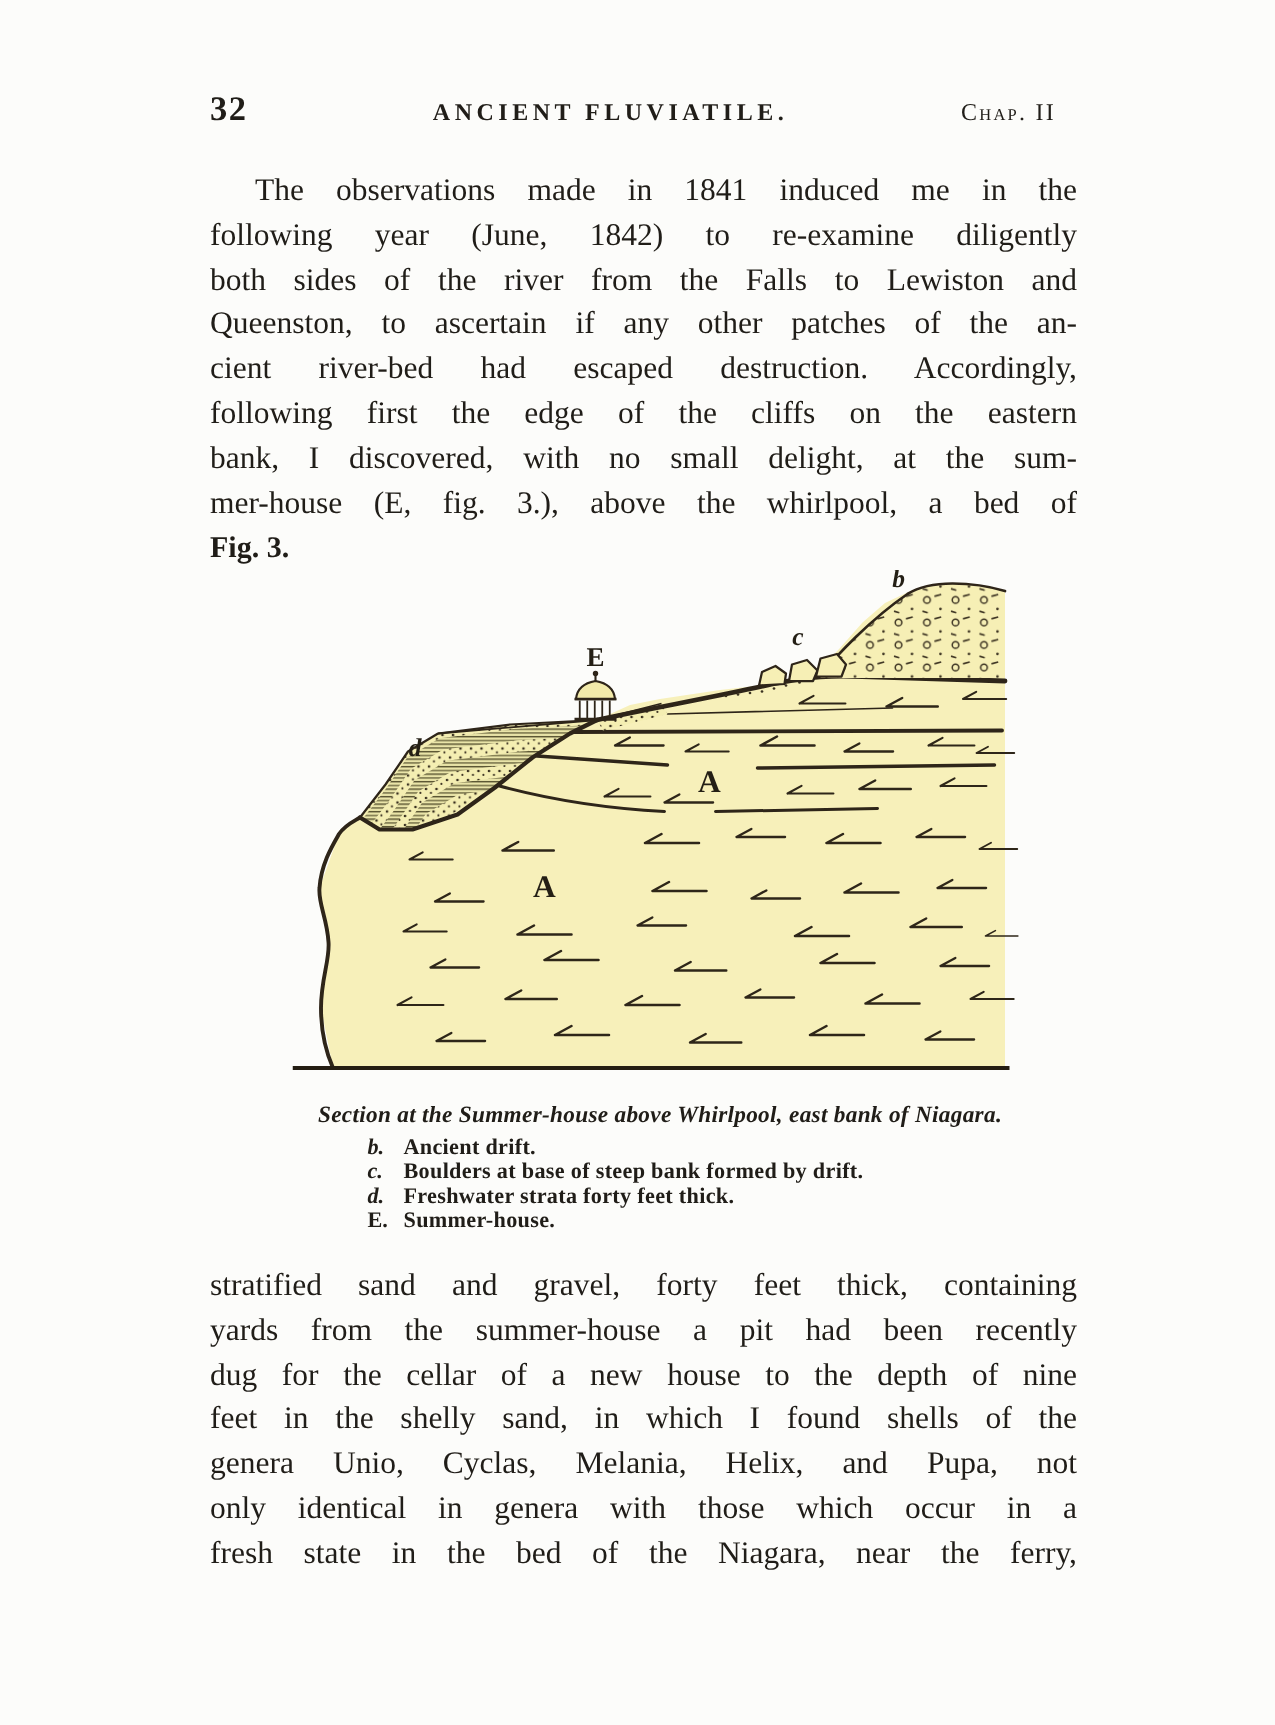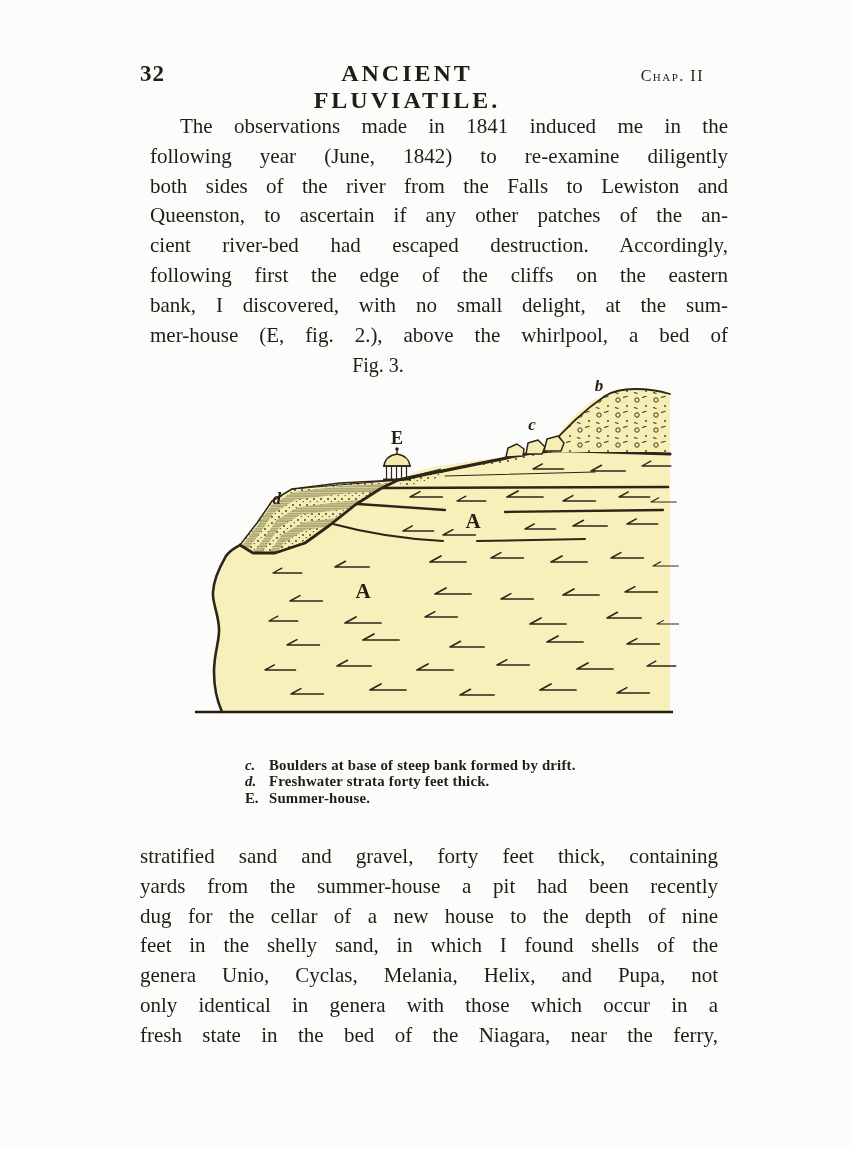--- a/index.html
+++ b/index.html
@@ -4,31 +4,31 @@
 <style>
   html,body{margin:0;padding:0;background:#ffffff;}
   .page{
     position:relative;width:850px;height:1150px;background:#fcfcfa;
     font-family:"Liberation Serif","DejaVu Serif",serif;color:#201d18;
     overflow:hidden;
   }
   
   .header{position:absolute;top:60px;left:140px;width:578px;display:flex;align-items:baseline;}
   .pagenum{width:110px;font-size:23px;font-weight:bold;letter-spacing:1px;}
-  .runtitle{flex:1;text-align:center;font-size:24px;font-weight:bold;letter-spacing:3px;}
+  .runtitle{flex:1;text-align:center;font-size:16px;font-weight:bold;letter-spacing:3px;}
   .chap{width:140px;text-align:right;font-size:16px;font-weight:normal;letter-spacing:1.5px;font-variant:small-caps;padding-right:14px;}
   
   .para{position:absolute;left:140px;width:578px;font-size:21px;}
-  .para1{top:112px;margin-left:10px;}
+  .para1{top:112px;}
   .para2{top:842px;}
   .tline{height:29.8px;line-height:29.8px;text-align:justify;text-align-last:justify;overflow:hidden;}
   .indent{padding-left:30px;}
   .ital{}
   
-  .figlabel{position:absolute;top:354px;left:140px;width:476px;text-align:center;font-size:20px;font-weight:normal;}
+  .figlabel{position:absolute;top:354px;left:140px;width:476px;font-size:20px;font-weight:bold;}
   .figwrap{position:absolute;top:380px;left:195px;width:500px;height:340px;}
   .figtitle{position:absolute;top:735px;left:150px;width:580px;text-align:center;
     font-size:15.5px;font-weight:bold;font-style:italic;letter-spacing:.2px;}
   .legend{position:absolute;top:757px;left:245px;font-size:14.8px;line-height:16.4px;}
   .lkey{display:inline-block;width:24px;font-weight:bold;}
   .lkey.it{font-style:italic;font-weight:bold;}
   .ltext{font-weight:bold;letter-spacing:.2px;}
 </style>
 </head>
 <body>
@@ -42,21 +42,21 @@
   </div>
 
   <div class="para para1">
     <div class="tline indent">The observations made in 1841 induced me in the</div>
     <div class="tline">following year (June, 1842) to re-examine diligently</div>
     <div class="tline">both sides of the river from the Falls to Lewiston and</div>
     <div class="tline">Queenston, to ascertain if any other patches of the an-</div>
     <div class="tline">cient river-bed had escaped destruction. Accordingly,</div>
     <div class="tline">following first the edge of the cliffs on the eastern</div>
     <div class="tline">bank, I discovered, with no small delight, at the sum-</div>
-    <div class="tline">mer-house (E, fig. 2.), above the whirlpool, a bed of</div>
+    <div class="tline">mer-house (E, fig. 3.), above the whirlpool, a bed of</div>
   </div>
 
   <div class="figlabel">Fig. 3.</div>
 
   <div class="figwrap">
     <svg width="500" height="340" viewBox="0 0 500 340" xmlns="http://www.w3.org/2000/svg">
       <defs>
         <path id="bm" d="M0 0h36M0 0l11-6"></path>
         <pattern id="dots" width="7" height="6" patternUnits="userSpaceOnUse">
           <rect width="7" height="6" fill="#f4eeb2"></rect>
@@ -200,21 +200,25 @@
         <text x="202" y="64" font-size="18" font-weight="bold" text-anchor="middle">E</text>
         <text x="404" y="11" font-size="17" font-style="italic" font-weight="bold" text-anchor="middle">b</text>
         <text x="337" y="50" font-size="17" font-style="italic" font-weight="bold" text-anchor="middle">c</text>
         <text x="86" y="124" font-size="17" font-style="italic" font-weight="bold" text-anchor="end">d</text>
         <text x="278" y="148" font-size="21" font-weight="bold" text-anchor="middle">A</text>
         <text x="168" y="218" font-size="21" font-weight="bold" text-anchor="middle">A</text>
       </g>
     </svg>
   </div>
 
+  <div class="figtitle">Section at the Summer-house above Whirlpool, east bank of Niagara.</div>
   <div class="legend">
+    <div class="lrow">
+      <span class="lkey it">b.</span><span class="ltext">Ancient drift.</span>
+    </div>
     <div class="lrow">
       <span class="lkey it">c.</span><span class="ltext">Boulders at base of steep bank formed by drift.</span>
     </div>
     <div class="lrow">
       <span class="lkey it">d.</span><span class="ltext">Freshwater strata forty feet thick.</span>
     </div>
     <div class="lrow">
       <span class="lkey">E.</span><span class="ltext">Summer-house.</span>
     </div>
   </div>

